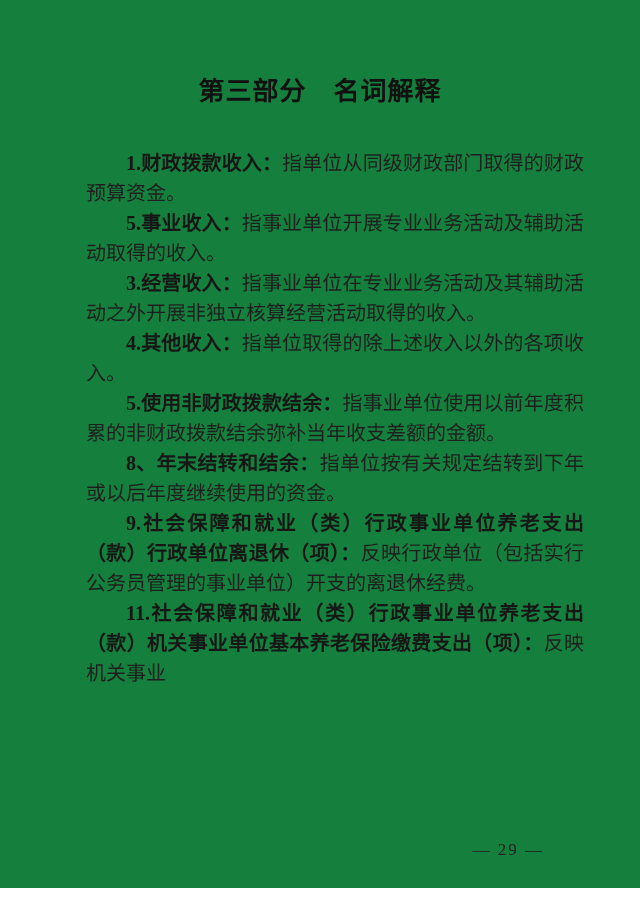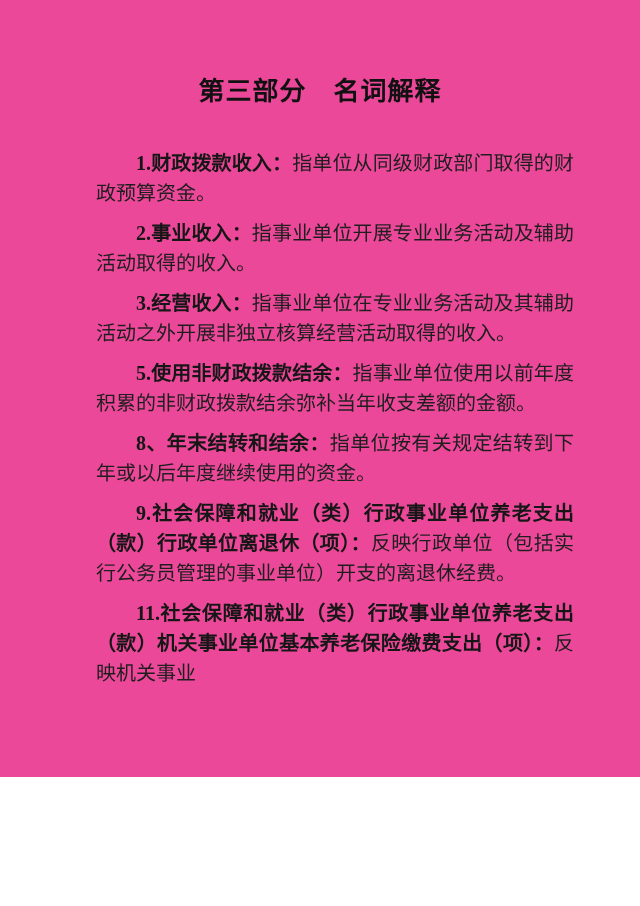--- a/index.html
+++ b/index.html
@@ -3,22 +3,22 @@
 <meta charset="utf-8">
 <style>
   html, body {
     margin: 0;
     padding: 0;
     background: #ffffff;
   }
   .page {
     position: relative;
     width: 640px;
-    height: 777px;
-    background: #ec4899;
+    height: 888px;
+    background: #15803d;
     overflow: hidden;
     color: #1e1e1e;
     font-family: "Liberation Serif", serif;
   }
   .doc-title {
     margin: 0;
     padding-top: 74px;
     font-size: 26px;
     line-height: 34px;
     font-weight: 700;
@@ -27,21 +27,21 @@
     font-family: "Liberation Sans", sans-serif;
     letter-spacing: 1px;
   }
   .content {
     margin: 40px 56px 0 86px;
     font-size: 20px;
     line-height: 30px;
     text-align: justify;
   }
   .content p {
-    margin: 10px;
+    margin: 0;
     padding: 0;
     text-indent: 2em;
   }
   .term {
     font-weight: 700;
     color: #161616;
   }
   .def {
     font-weight: 400;
   }
@@ -58,22 +58,23 @@
 </style>
 </head>
 <body>
 
 <div class="page">
 
   <h1 class="doc-title">第三部分　名词解释</h1>
 
   <div class="content">
     <p><span class="term">1.财政拨款收入：</span><span class="def">指单位从同级财政部门取得的财政预算资金。</span></p>
-    <p><span class="term">2.事业收入：</span><span class="def">指事业单位开展专业业务活动及辅助活动取得的收入。</span></p>
+    <p><span class="term">5.事业收入：</span><span class="def">指事业单位开展专业业务活动及辅助活动取得的收入。</span></p>
     <p><span class="term">3.经营收入：</span><span class="def">指事业单位在专业业务活动及其辅助活动之外开展非独立核算经营活动取得的收入。</span></p>
+    <p><span class="term">4.其他收入：</span><span class="def">指单位取得的除上述收入以外的各项收入。</span></p>
     <p><span class="term">5.使用非财政拨款结余：</span><span class="def">指事业单位使用以前年度积累的非财政拨款结余弥补当年收支差额的金额。</span></p>
     <p><span class="term">8、年末结转和结余：</span><span class="def">指单位按有关规定结转到下年或以后年度继续使用的资金。</span></p>
     <p><span class="term">9.社会保障和就业（类）行政事业单位养老支出（款）行政单位离退休（项）：</span><span class="def">反映行政单位（包括实行公务员管理的事业单位）开支的离退休经费。</span></p>
     <p><span class="term">11.社会保障和就业（类）行政事业单位养老支出（款）机关事业单位基本养老保险缴费支出（项）：</span><span class="def">反映机关事业</span></p>
   </div>
 
   <div class="page-number">— 29 —</div>
 
 </div>
 

